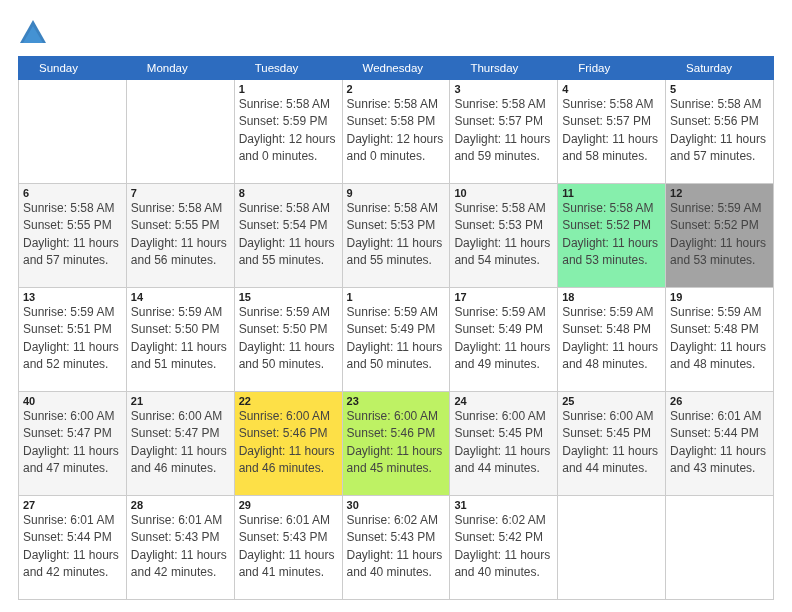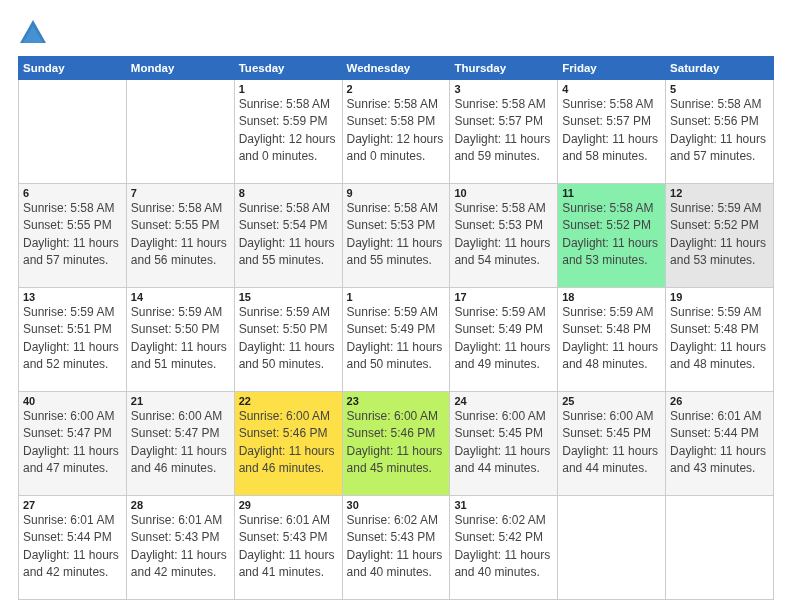--- a/index.html
+++ b/index.html
@@ -63,22 +63,22 @@
       flex: 1;
       border: 1px solid #ccc;
       border-collapse: collapse;
       width: 100%;
       table-layout: fixed;
     }
     .calendar th {
       background: #2d6cbf;
       color: #fff;
       font-size: 11.5px;
-      font-weight: bold;
-      padding: 5px 4px;
+      font-weight: normal;
+      padding: 5px 20px;
       text-align: left;
       border: 1px solid #2d6cbf;
     }
     .calendar td {
       border: 1px solid #ccc;
       vertical-align: top;
       padding: 3px 4px;
       font-size: 9.5px;
       color: #333;
       background: #fff;
@@ -212,21 +212,21 @@
 Daylight: 11 hours
 and 54 minutes.</div>
           </td>
           <td style="background: #86efac;">
             <span class="day-num">11</span>
             <div class="cell-info" style="white-space: pre-line;">Sunrise: 5:58 AM
 Sunset: 5:52 PM
 Daylight: 11 hours
 and 53 minutes.</div>
           </td>
-          <td style="background: #e5e5e5;">
+          <td style="background: #a3a3a3;">
             <span class="day-num">12</span>
             <div class="cell-info" style="white-space: pre-line;">Sunrise: 5:59 AM
 Sunset: 5:52 PM
 Daylight: 11 hours
 and 53 minutes.</div>
           </td>
         </tr>
         <tr>
           <td>
             <span class="day-num">13</span>

